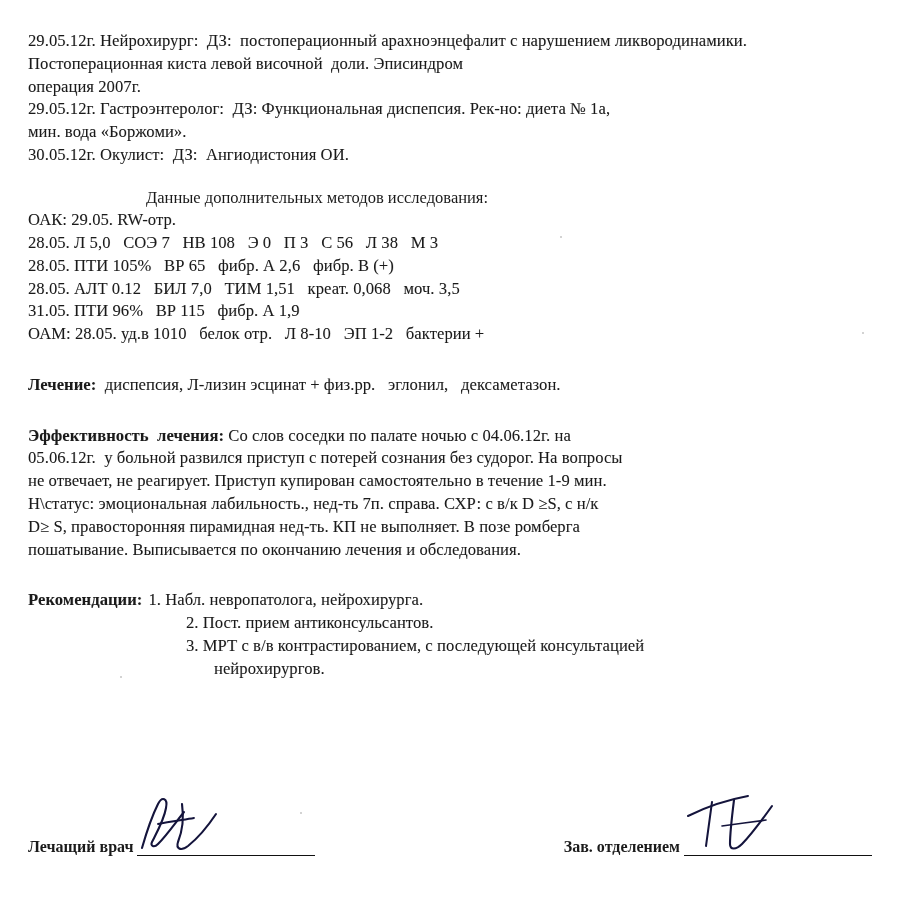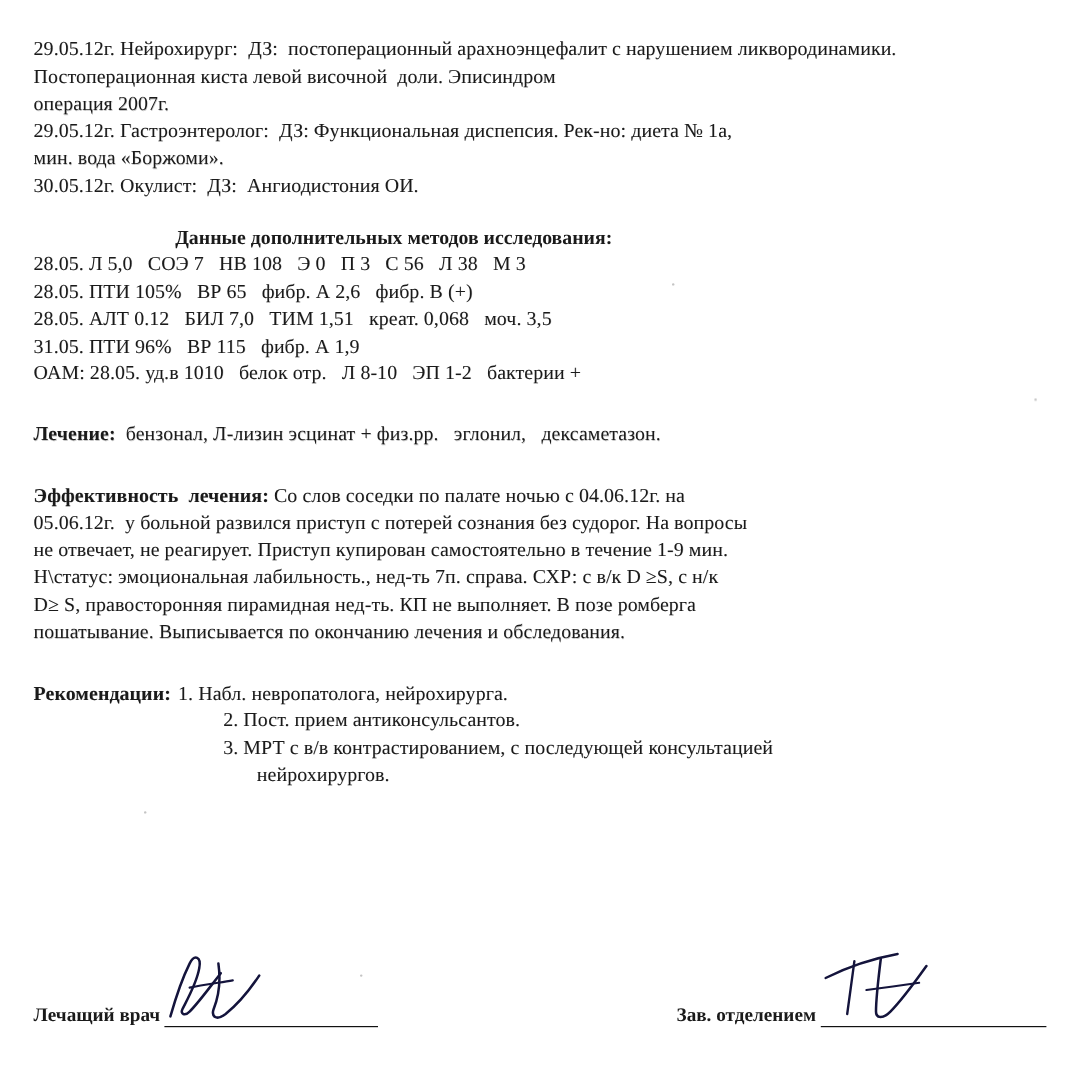--- a/index.html
+++ b/index.html
@@ -39,21 +39,21 @@
     font-weight: bold;
   }
   .block {
     margin-bottom: 0;
   }
   .gap-md { height: 20px; }
   .gap-lg { height: 28px; }
   .center-head {
     text-align: left;
     padding-left: 118px;
-    font-weight: bold;
+    font-weight: normal;
     font-size: 16.5px;
     line-height: 1.38;
   }
   .rec-line { padding-left: 158px; }
   .rec-line-2 { padding-left: 186px; }
   .signatures {
     position: absolute;
     left: 28px;
     top: 838px;
     width: 844px;
@@ -114,31 +114,32 @@
       <div class="line">операция 2007г.</div>
       <div class="line">29.05.12г. Гастроэнтеролог:  ДЗ: Функциональная диспепсия. Рек-но: диета № 1а,</div>
       <div class="line">мин. вода «Боржоми».</div>
       <div class="line">30.05.12г. Окулист:  ДЗ:  Ангиодистония ОИ.</div>
     </div>
 
     <div class="gap-md"></div>
 
     <div class="block">
       <div class="center-head">Данные дополнительных методов исследования:</div>
+      <div class="line">ОАК: 29.05. RW-отр.</div>
       <div class="line">28.05. Л 5,0   СОЭ 7   НВ 108   Э 0   П 3   С 56   Л 38   М 3</div>
       <div class="line">28.05. ПТИ 105%   ВР 65   фибр. А 2,6   фибр. В (+)</div>
       <div class="line">28.05. АЛТ 0.12   БИЛ 7,0   ТИМ 1,51   креат. 0,068   моч. 3,5</div>
       <div class="line">31.05. ПТИ 96%   ВР 115   фибр. А 1,9</div>
       <div class="line">ОАМ: 28.05. уд.в 1010   белок отр.   Л 8-10   ЭП 1-2   бактерии +</div>
     </div>
 
     <div class="gap-lg"></div>
 
     <div class="block">
-      <div class="line"><span class="bold">Лечение:</span><span>  бензонал, Л-лизин эсцинат + физ.рр.   эглонил,   дексаметазон.</span></div>
+      <div class="line"><span class="bold">Лечение:</span><span>  диспепсия, Л-лизин эсцинат + физ.рр.   эглонил,   дексаметазон.</span></div>
     </div>
 
     <div class="gap-lg"></div>
 
     <div class="block">
       <div class="line"><span class="bold">Эффективность  лечения:</span><span> Со слов соседки по палате ночью с 04.06.12г. на</span></div>
       <div class="line">05.06.12г.  у больной развился приступ с потерей сознания без судорог. На вопросы</div>
       <div class="line">не отвечает, не реагирует. Приступ купирован самостоятельно в течение 1-9 мин.</div>
       <div class="line">Н\статус: эмоциональная лабильность., нед-ть 7п. справа. СХР: с в/к D ≥S, с н/к</div>
       <div class="line">D≥ S, правосторонняя пирамидная нед-ть. КП не выполняет. В позе ромберга</div>

